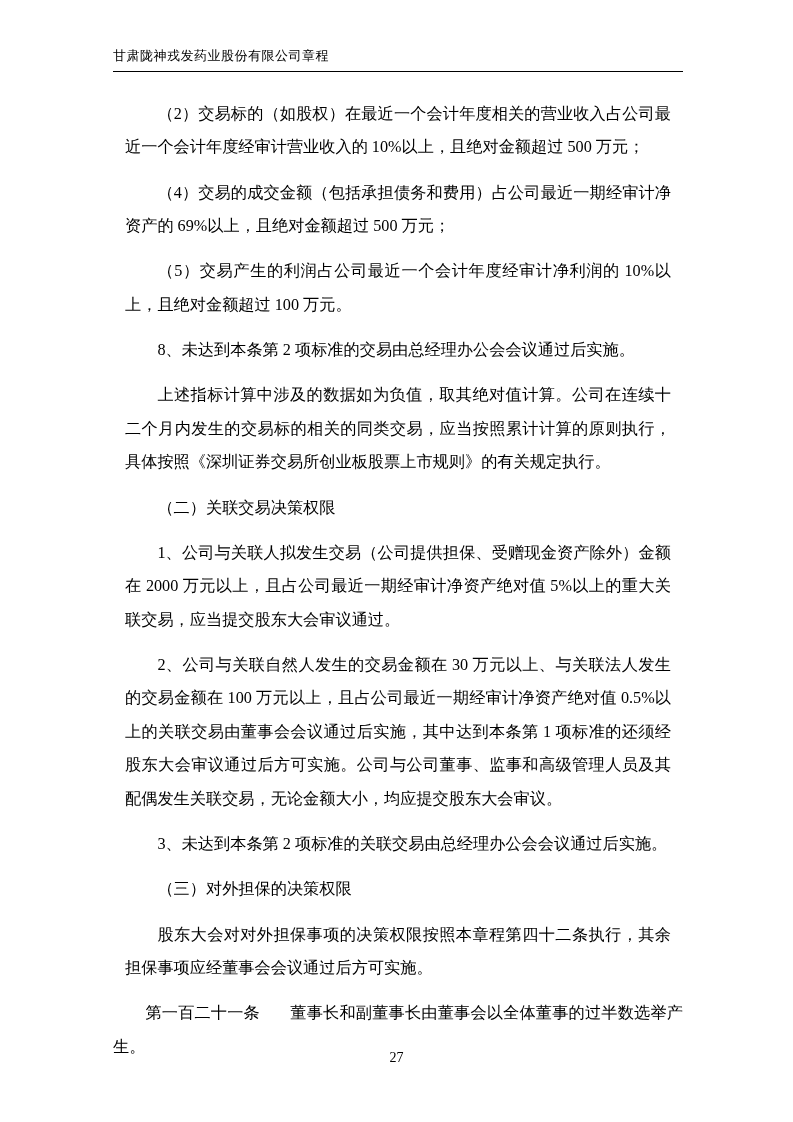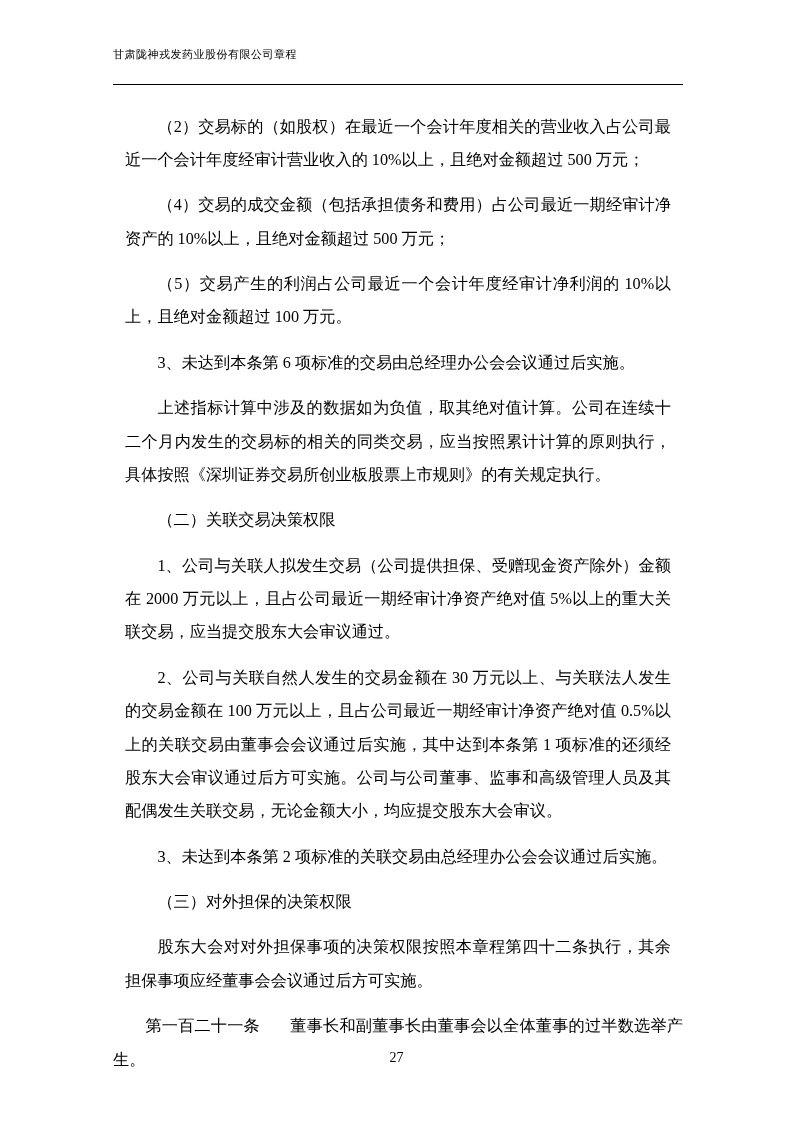--- a/index.html
+++ b/index.html
@@ -18,24 +18,24 @@
     color: #000000;
     overflow: hidden;
   }
   .content {
     position: absolute;
     left: 113px;
     top: 46px;
     width: 570px;
   }
   .header {
-    font-size: 11px;
+    font-size: 13px;
     line-height: 1.6;
     letter-spacing: 0.5px;
-    padding-bottom: 20px;
+    padding-bottom: 4px;
     border-bottom: 1.6px solid #000;
     margin-bottom: 26px;
     white-space: nowrap;
   }
   .body-text {
     font-size: 16.2px;
     line-height: 2.06;
     text-align: justify;
     text-justify: inter-ideograph;
   }
@@ -68,23 +68,23 @@
 <body>
 
 <div class="page">
 
   <div class="content">
 
     <div class="header">甘肃陇神戎发药业股份有限公司章程</div>
 
     <div class="body-text">
       <p class="indent">（2）交易标的（如股权）在最近一个会计年度相关的营业收入占公司最近一个会计年度经审计营业收入的 10%以上，且绝对金额超过 500 万元；</p>
-      <p class="indent">（4）交易的成交金额（包括承担债务和费用）占公司最近一期经审计净资产的 10%以上，且绝对金额超过 500 万元；</p>
+      <p class="indent">（4）交易的成交金额（包括承担债务和费用）占公司最近一期经审计净资产的 69%以上，且绝对金额超过 500 万元；</p>
       <p class="indent">（5）交易产生的利润占公司最近一个会计年度经审计净利润的 10%以上，且绝对金额超过 100 万元。</p>
-      <p class="indent">3、未达到本条第 6 项标准的交易由总经理办公会会议通过后实施。</p>
+      <p class="indent">8、未达到本条第 2 项标准的交易由总经理办公会会议通过后实施。</p>
       <p class="indent">上述指标计算中涉及的数据如为负值，取其绝对值计算。公司在连续十二个月内发生的交易标的相关的同类交易，应当按照累计计算的原则执行，具体按照《深圳证券交易所创业板股票上市规则》的有关规定执行。</p>
       <p class="indent">（二）关联交易决策权限</p>
       <p class="indent">1、公司与关联人拟发生交易（公司提供担保、受赠现金资产除外）金额在 2000 万元以上，且占公司最近一期经审计净资产绝对值 5%以上的重大关联交易，应当提交股东大会审议通过。</p>
       <p class="indent">2、公司与关联自然人发生的交易金额在 30 万元以上、与关联法人发生的交易金额在 100 万元以上，且占公司最近一期经审计净资产绝对值 0.5%以上的关联交易由董事会会议通过后实施，其中达到本条第 1 项标准的还须经股东大会审议通过后方可实施。公司与公司董事、监事和高级管理人员及其配偶发生关联交易，无论金额大小，均应提交股东大会审议。</p>
       <p class="indent">3、未达到本条第 2 项标准的关联交易由总经理办公会会议通过后实施。</p>
       <p class="indent">（三）对外担保的决策权限</p>
       <p class="indent">股东大会对对外担保事项的决策权限按照本章程第四十二条执行，其余担保事项应经董事会会议通过后方可实施。</p>
 
       <p class="bold-head">
         <span class="bold">第一百二十一条</span>

